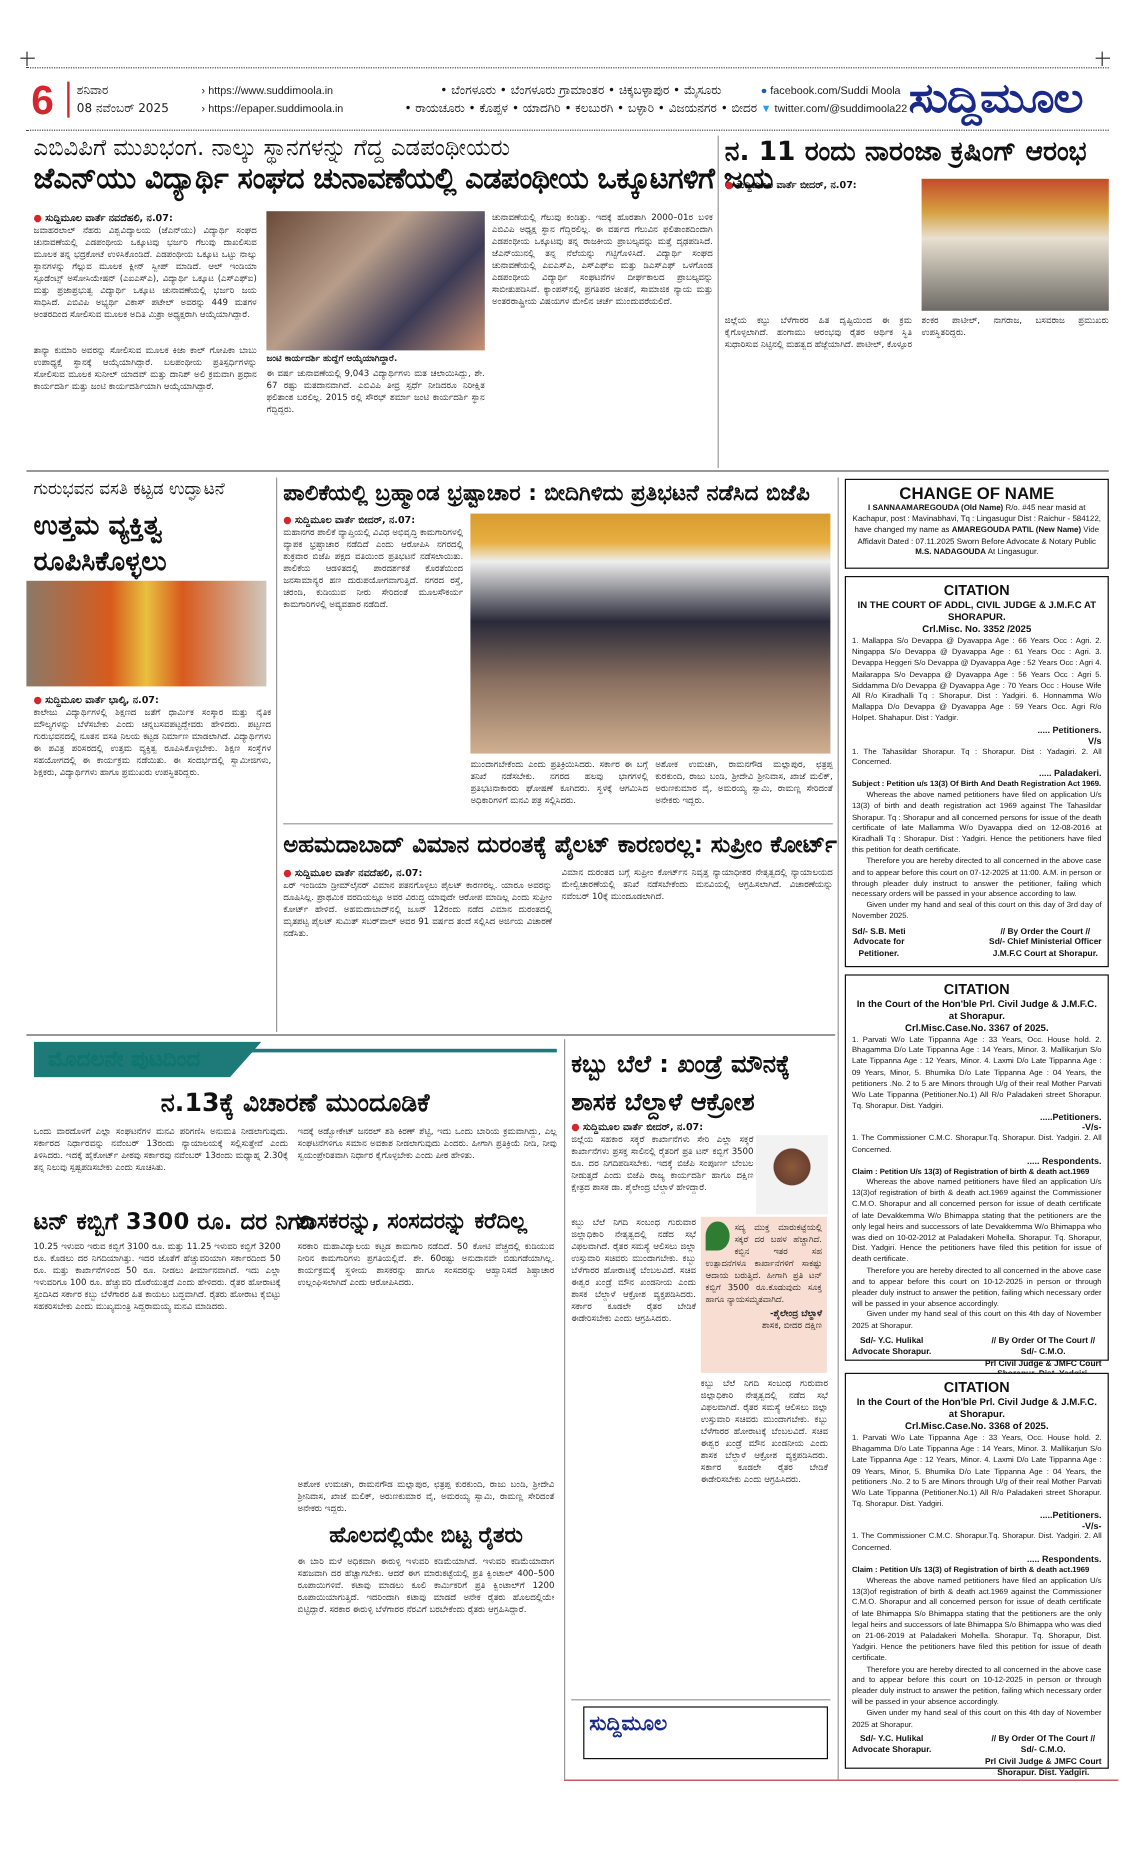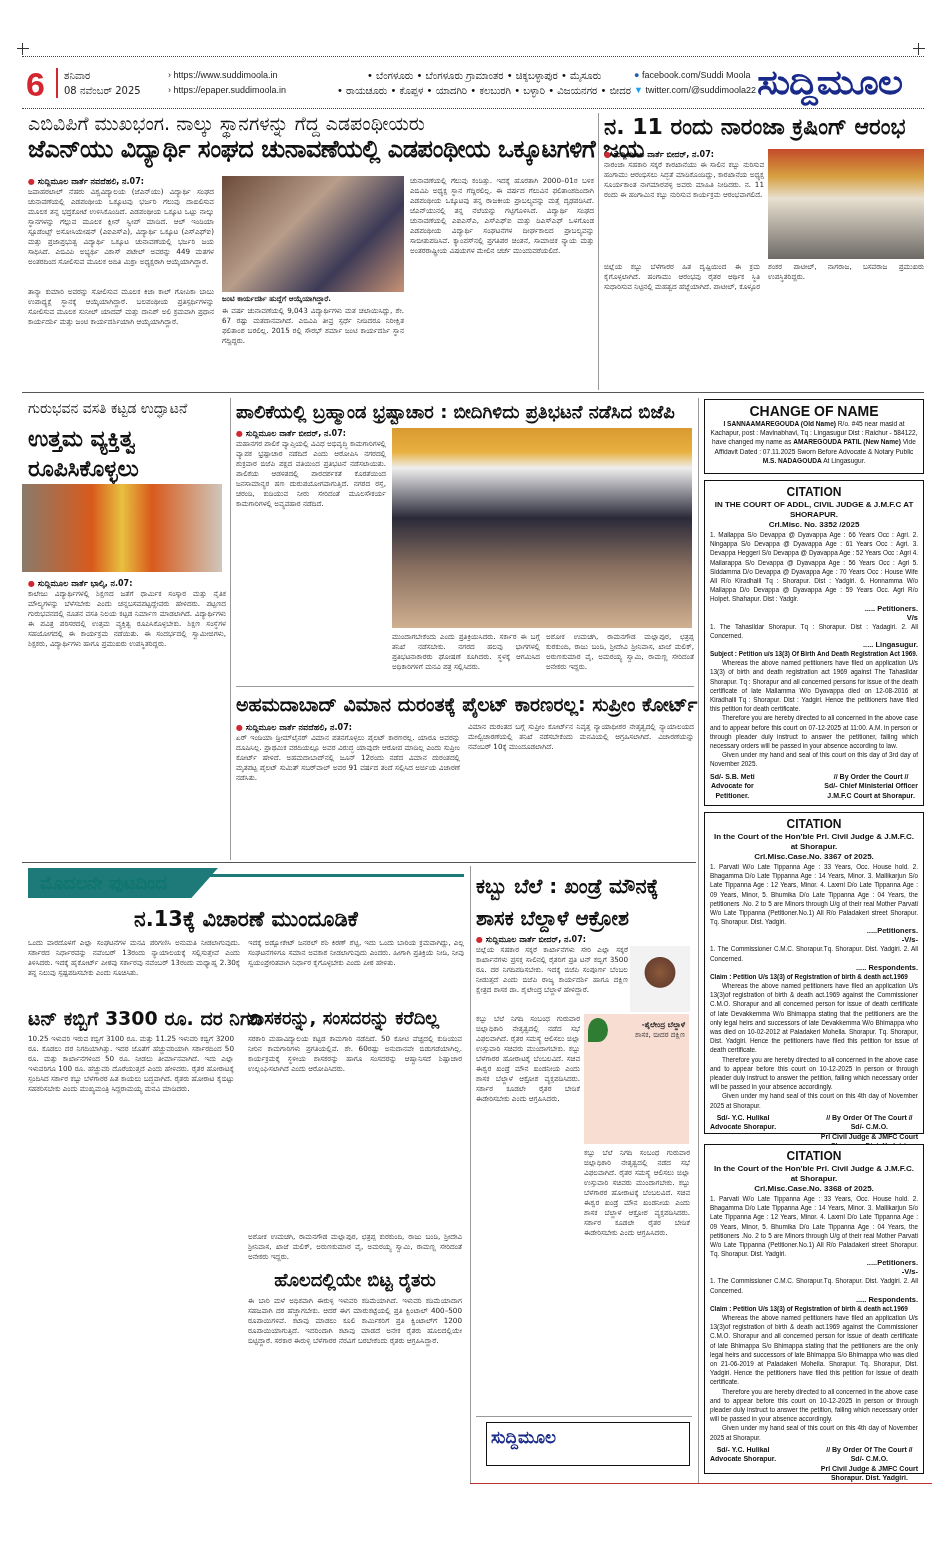--- a/index.html
+++ b/index.html
@@ -86,21 +86,20 @@
 <div class="photo" style="left:222px;top:176px;width:182px;height:116px;background:linear-gradient(135deg,#6b4a3a,#b89d8a 40%,#3c3a56 70%,#c79275)"></div>
 <div class="abs body" style="left:222px;top:294px;width:182px;font-weight:bold">ಜಂಟಿ ಕಾರ್ಯದರ್ಶಿ ಹುದ್ದೆಗೆ ಆಯ್ಕೆಯಾಗಿದ್ದಾರೆ.</div>
 <div class="abs body" style="left:222px;top:306px;width:182px;height:80px;overflow:hidden">ಈ ವರ್ಷ ಚುನಾವಣೆಯಲ್ಲಿ 9,043 ವಿದ್ಯಾರ್ಥಿಗಳು ಮತ ಚಲಾಯಿಸಿದ್ದು, ಶೇ. 67 ರಷ್ಟು ಮತದಾನವಾಗಿದೆ. ಎಬಿವಿಪಿ ತೀವ್ರ ಸ್ಪರ್ಧೆ ನೀಡಿದರೂ ನಿರೀಕ್ಷಿತ ಫಲಿತಾಂಶ ಬರಲಿಲ್ಲ. 2015 ರಲ್ಲಿ ಸೌರಭ್ ಶರ್ಮಾ ಜಂಟಿ ಕಾರ್ಯದರ್ಶಿ ಸ್ಥಾನ ಗೆದ್ದಿದ್ದರು.</div>
 <div class="abs body" style="left:410px;top:176px;width:184px;height:210px;overflow:hidden">ಚುನಾವಣೆಯಲ್ಲಿ ಗೆಲುವು ಕಂಡಿತ್ತು. ಇದಕ್ಕೆ ಹೊರತಾಗಿ 2000–01ರ ಬಳಿಕ ಎಬಿವಿಪಿ ಅಧ್ಯಕ್ಷ ಸ್ಥಾನ ಗೆದ್ದಿರಲಿಲ್ಲ. ಈ ವರ್ಷದ ಗೆಲುವಿನ ಫಲಿತಾಂಶದಿಂದಾಗಿ ಎಡಪಂಥೀಯ ಒಕ್ಕೂಟವು ತನ್ನ ರಾಜಕೀಯ ಪ್ರಾಬಲ್ಯವನ್ನು ಮತ್ತೆ ದೃಢಪಡಿಸಿದೆ. ಜೆಎನ್‌ಯುನಲ್ಲಿ ತನ್ನ ನೆಲೆಯನ್ನು ಗಟ್ಟಿಗೊಳಿಸಿದೆ. ವಿದ್ಯಾರ್ಥಿ ಸಂಘದ ಚುನಾವಣೆಯಲ್ಲಿ ಎಐಎಸ್‌ಎ, ಎಸ್‌ಎಫ್‌ಐ ಮತ್ತು ಡಿಎಸ್‌ಎಫ್ ಒಳಗೊಂಡ ಎಡಪಂಥೀಯ ವಿದ್ಯಾರ್ಥಿ ಸಂಘಟನೆಗಳ ದೀರ್ಘಕಾಲದ ಪ್ರಾಬಲ್ಯವನ್ನು ಸಾಬೀತುಪಡಿಸಿವೆ. ಕ್ಯಾಂಪಸ್‌ನಲ್ಲಿ ಪ್ರಗತಿಪರ ಚಿಂತನೆ, ಸಾಮಾಜಿಕ ನ್ಯಾಯ ಮತ್ತು ಅಂತರರಾಷ್ಟ್ರೀಯ ವಿಷಯಗಳ ಮೇಲಿನ ಚರ್ಚೆ ಮುಂದುವರೆಯಲಿದೆ.</div>
 
 <div class="vrule" style="left:598px;top:113px;height:277px"></div>
 
 <div class="abs head-l" style="left:604px;top:113px;width:320px;font-size:22px;white-space:nowrap">ನ. 11 ರಂದು ನಾರಂಜಾ ಕ್ರಷಿಂಗ್ ಆರಂಭ</div>
 <div class="abs" style="left:604px;top:149px;width:160px">
   <div class="byline"><span class="dot">● </span><span>ಸುದ್ದಿಮೂಲ ವಾರ್ತೆ ಬೀದರ್, ನ.07:</span></div>
-  <div class="body" style="height:96px;overflow:hidden">ನಾರಂಜಾ ಸಹಕಾರಿ ಸಕ್ಕರೆ ಕಾರಖಾನೆಯು ಈ ಸಾಲಿನ ಕಬ್ಬು ನುರಿಸುವ ಹಂಗಾಮು ಆರಂಭಿಸಲು ಸಿದ್ಧತೆ ಮಾಡಿಕೊಂಡಿದ್ದು, ಕಾರಖಾನೆಯ ಅಧ್ಯಕ್ಷ ಸೂರ್ಯಕಾಂತ ನಾಗಮಾರಪಳ್ಳಿ ಅವರು ಮಾಹಿತಿ ನೀಡಿದರು. ನ. 11 ರಂದು ಈ ಹಂಗಾಮಿನ ಕಬ್ಬು ನುರಿಸುವ ಕಾರ್ಯಕ್ರಮ ಆರಂಭವಾಗಲಿದೆ.</div>
 </div>
 <div class="photo" style="left:768px;top:149px;width:156px;height:110px;background:linear-gradient(180deg,#c44b2a 0,#d6a040 25%,#e8e0d0 45%,#6d6a66 100%)"></div>
 <div class="abs body" style="left:604px;top:262px;width:320px;height:124px;overflow:hidden;column-count:2;column-gap:8px"><span>ಜಿಲ್ಲೆಯ ಕಬ್ಬು ಬೆಳೆಗಾರರ ಹಿತ ದೃಷ್ಟಿಯಿಂದ ಈ ಕ್ರಮ ಕೈಗೊಳ್ಳಲಾಗಿದೆ. ಹಂಗಾಮು ಆರಂಭವು ರೈತರ ಆರ್ಥಿಕ ಸ್ಥಿತಿ ಸುಧಾರಿಸುವ ನಿಟ್ಟಿನಲ್ಲಿ ಮಹತ್ವದ ಹೆಜ್ಜೆಯಾಗಿದೆ.</span> <span>ಪಾಟೀಲ್, ಕೊಳ್ಳೂರ ಶಂಕರ ಪಾಟೀಲ್, ನಾಗರಾಜ, ಬಸವರಾಜ ಪ್ರಮುಖರು ಉಪಸ್ಥಿತರಿದ್ದರು.</span></div>
 
 <div class="hrule" style="left:22px;top:392px;width:902px;background:#555"></div>
 
 <div class="abs" style="left:28px;top:398px;width:200px">
   <div class="kicker" style="font-size:14px">ಗುರುಭವನ ವಸತಿ ಕಟ್ಟಡ ಉದ್ಘಾಟನೆ</div>
   <div class="head-l" style="font-size:22px;line-height:30px;margin-top:6px">ಉತ್ತಮ ವ್ಯಕ್ತಿತ್ವ ರೂಪಿಸಿಕೊಳ್ಳಲು ಪಟ್ಟದ್ದೇವರು ಸಲಹೆ</div>
 </div>
@@ -157,20 +156,21 @@
 
 <div class="abs head-l" style="left:476px;top:870px;width:218px;font-size:20px;line-height:32px">ಕಬ್ಬು ಬೆಲೆ : ಖಂಡ್ರೆ ಮೌನಕ್ಕೆ ಶಾಸಕ ಬೆಲ್ದಾಳೆ ಆಕ್ರೋಶ</div>
 <div class="abs" style="left:476px;top:934px;width:152px">
   <div class="byline"><span class="dot">● </span><span>ಸುದ್ದಿಮೂಲ ವಾರ್ತೆ ಬೀದರ್, ನ.07:</span></div>
   <div class="body" style="height:70px;overflow:hidden">ಜಿಲ್ಲೆಯ ಸಹಕಾರ ಸಕ್ಕರೆ ಕಾರ್ಖಾನೆಗಳು ಸೇರಿ ಎಲ್ಲಾ ಸಕ್ಕರೆ ಕಾರ್ಖಾನೆಗಳು ಪ್ರಸಕ್ತ ಸಾಲಿನಲ್ಲಿ ರೈತರಿಗೆ ಪ್ರತಿ ಟನ್ ಕಬ್ಬಿಗೆ 3500 ರೂ. ದರ ನಿಗದಿಪಡಿಸಬೇಕು. ಇದಕ್ಕೆ ಬಿಜೆಪಿ ಸಂಪೂರ್ಣ ಬೆಂಬಲ ನೀಡುತ್ತದೆ ಎಂದು ಬಿಜೆಪಿ ರಾಜ್ಯ ಕಾರ್ಯದರ್ಶಿ ಹಾಗೂ ದಕ್ಷಿಣ ಕ್ಷೇತ್ರದ ಶಾಸಕ ಡಾ. ಶೈಲೇಂದ್ರ ಬೆಲ್ದಾಳೆ ಹೇಳಿದ್ದಾರೆ.</div>
 </div>
 <div class="photo" style="left:630px;top:946px;width:60px;height:66px;background:radial-gradient(circle at 50% 40%,#8a5a3a 0,#6a4030 30%,#f2f2f2 32%)"></div>
 <div class="abs body" style="left:476px;top:1014px;width:104px;height:400px;overflow:hidden">ಕಬ್ಬು ಬೆಲೆ ನಿಗದಿ ಸಂಬಂಧ ಗುರುವಾರ ಜಿಲ್ಲಾಧಿಕಾರಿ ನೇತೃತ್ವದಲ್ಲಿ ನಡೆದ ಸಭೆ ವಿಫಲವಾಗಿದೆ. ರೈತರ ಸಮಸ್ಯೆ ಆಲಿಸಲು ಜಿಲ್ಲಾ ಉಸ್ತುವಾರಿ ಸಚಿವರು ಮುಂದಾಗಬೇಕು. ಕಬ್ಬು ಬೆಳೆಗಾರರ ಹೋರಾಟಕ್ಕೆ ಬೆಂಬಲವಿದೆ. ಸಚಿವ ಈಶ್ವರ ಖಂಡ್ರೆ ಮೌನ ಖಂಡನೀಯ ಎಂದು ಶಾಸಕ ಬೆಲ್ದಾಳೆ ಆಕ್ರೋಶ ವ್ಯಕ್ತಪಡಿಸಿದರು. ಸರ್ಕಾರ ಕೂಡಲೇ ರೈತರ ಬೇಡಿಕೆ ಈಡೇರಿಸಬೇಕು ಎಂದು ಆಗ್ರಹಿಸಿದರು.</div>
 <div class="quote">
   <div class="leaf"></div>
+  <div class="body" style="font-size:7px">ಸದ್ಯ ಮುಕ್ತ ಮಾರುಕಟ್ಟೆಯಲ್ಲಿ ಸಕ್ಕರೆ ದರ ಬಹಳ ಹೆಚ್ಚಾಗಿದೆ. ಕಬ್ಬಿನ ಇತರ ಸಹ ಉತ್ಪಾದನೆಗಳೂ ಕಾರ್ಖಾನೆಗಳಿಗೆ ಸಾಕಷ್ಟು ಆದಾಯ ಬರುತ್ತಿದೆ. ಹೀಗಾಗಿ ಪ್ರತಿ ಟನ್ ಕಬ್ಬಿಗೆ 3500 ರೂ.ಕೊಡುವುದು ಸೂಕ್ತ ಹಾಗೂ ನ್ಯಾಯಸಮ್ಮತವಾಗಿದೆ.</div>
   <div class="body" style="text-align:right;font-weight:bold;margin-top:2px">-ಶೈಲೇಂದ್ರ ಬೆಲ್ದಾಳೆ</div>
   <div class="body" style="text-align:right">ಶಾಸಕ, ಬೀದರ ದಕ್ಷಿಣ</div>
 </div>
 <div class="abs body" style="left:584px;top:1148px;width:106px;height:264px;overflow:hidden">ಕಬ್ಬು ಬೆಲೆ ನಿಗದಿ ಸಂಬಂಧ ಗುರುವಾರ ಜಿಲ್ಲಾಧಿಕಾರಿ ನೇತೃತ್ವದಲ್ಲಿ ನಡೆದ ಸಭೆ ವಿಫಲವಾಗಿದೆ. ರೈತರ ಸಮಸ್ಯೆ ಆಲಿಸಲು ಜಿಲ್ಲಾ ಉಸ್ತುವಾರಿ ಸಚಿವರು ಮುಂದಾಗಬೇಕು. ಕಬ್ಬು ಬೆಳೆಗಾರರ ಹೋರಾಟಕ್ಕೆ ಬೆಂಬಲವಿದೆ. ಸಚಿವ ಈಶ್ವರ ಖಂಡ್ರೆ ಮೌನ ಖಂಡನೀಯ ಎಂದು ಶಾಸಕ ಬೆಲ್ದಾಳೆ ಆಕ್ರೋಶ ವ್ಯಕ್ತಪಡಿಸಿದರು. ಸರ್ಕಾರ ಕೂಡಲೇ ರೈತರ ಬೇಡಿಕೆ ಈಡೇರಿಸಬೇಕು ಎಂದು ಆಗ್ರಹಿಸಿದರು.</div>
 
 <div class="hrule" style="left:476px;top:1416px;width:216px"></div>
 
 <div class="app-box">
   <div class="app-logo">ಸುದ್ದಿಮೂಲ</div>
 </div>
@@ -182,21 +182,21 @@
 </div>
 
 <div class="ad" style="left:704px;top:480px;width:220px;height:326px">
   <h3 style="font-size:12px">CITATION</h3>
   <div class="sub">IN THE COURT OF ADDL, CIVIL JUDGE &amp; J.M.F.C AT SHORAPUR.</div>
   <div class="sub">Crl.Misc. No. 3352 /2025</div>
   <div class="txt">1. Mallappa S/o Devappa @ Dyavappa Age : 66 Years Occ : Agri. 2. Ningappa S/o Devappa @ Dyavappa Age : 61 Years Occ : Agri. 3. Devappa Heggeri S/o Devappa @ Dyavappa Age : 52 Years Occ : Agri 4. Mailarappa S/o Devappa @ Dyavappa Age : 56 Years Occ : Agri 5. Siddamma D/o Devappa @ Dyavappa Age : 70 Years Occ : House Wife All R/o Kiradhalli Tq : Shorapur. Dist : Yadgiri. 6. Honnamma W/o Mallappa D/o Devappa @ Dyavappa Age : 59 Years Occ. Agri R/o Holpet. Shahapur. Dist : Yadgir.</div>
   <div class="right">..... Petitioners.</div>
   <div class="center">V/s</div>
   <div class="txt">1. The Tahasildar Shorapur. Tq : Shorapur. Dist : Yadagiri. 2. All Concerned.</div>
-  <div class="right">..... Lingasugur.</div>
+  <div class="right">..... Paladakeri.</div>
   <div class="txt" style="font-weight:bold">Subject : Petition u/s 13(3) Of Birth And Death Registration Act 1969.</div>
   <div class="txt" style="text-indent:12px">Whereas the above named petitioners have filed on application U/s 13(3) of birth and death registration act 1969 against The Tahasildar Shorapur. Tq : Shorapur and all concerned persons for issue of the death certificate of late Mallamma W/o Dyavappa died on 12-08-2016 at Kiradhalli Tq : Shorapur. Dist : Yadgiri. Hence the petitioners have filed this petition for death certificate.</div>
   <div class="txt" style="text-indent:12px">Therefore you are hereby directed to all concerned in the above case and to appear before this court on 07-12-2025 at 11:00. A.M. in person or through pleader duly instruct to answer the petitioner, failing which necessary orders will be passed in your absence according to law.</div>
   <div class="txt" style="text-indent:12px">Given under my hand and seal of this court on this day of 3rd day of November 2025.</div>
   <div class="sig">
     <div style="white-space:pre-line">Sd/- S.B. Meti
 Advocate for
 Petitioner.</div>
     <div style="white-space:pre-line">// By Order the Court //
 Sd/- Chief Ministerial Officer

